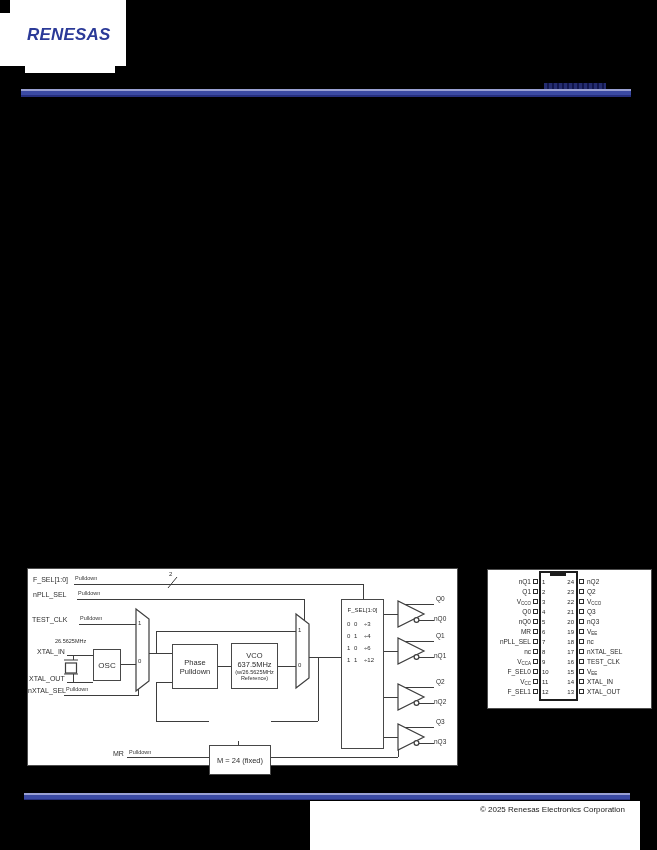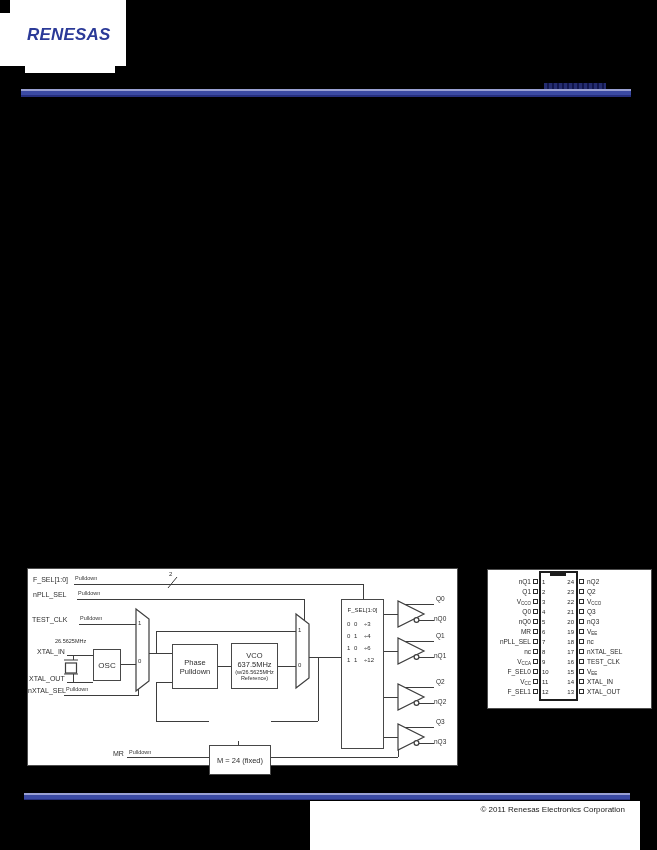--- a/index.html
+++ b/index.html
@@ -268,14 +268,14 @@
     <div class="pin-num" style="left: 70px; width: 16px; top: 107.5px; text-align: right;">14</div>
     <div class="pin-sq" style="left: 90.5px; top: 109px;"></div>
     <div class="pin-lbl" style="left: 99px; top: 107.5px;"><span>XTAL_IN</span></div>
     <div class="pin-num" style="left: 70px; width: 16px; top: 117.5px; text-align: right;">13</div>
     <div class="pin-sq" style="left: 90.5px; top: 119px;"></div>
     <div class="pin-lbl" style="left: 99px; top: 117.5px;"><span>XTAL_OUT</span></div>
   </div>
 
 <div class="bar" style="left:24px;top:793px;width:606px;height:7px;"></div>
 <div id="copyright-box">
-  <div id="copyright-text">© 2011 Renesas Electronics Corporation</div>
+  <div id="copyright-text">© 2025 Renesas Electronics Corporation</div>
 </div>
 
 </body></html>

